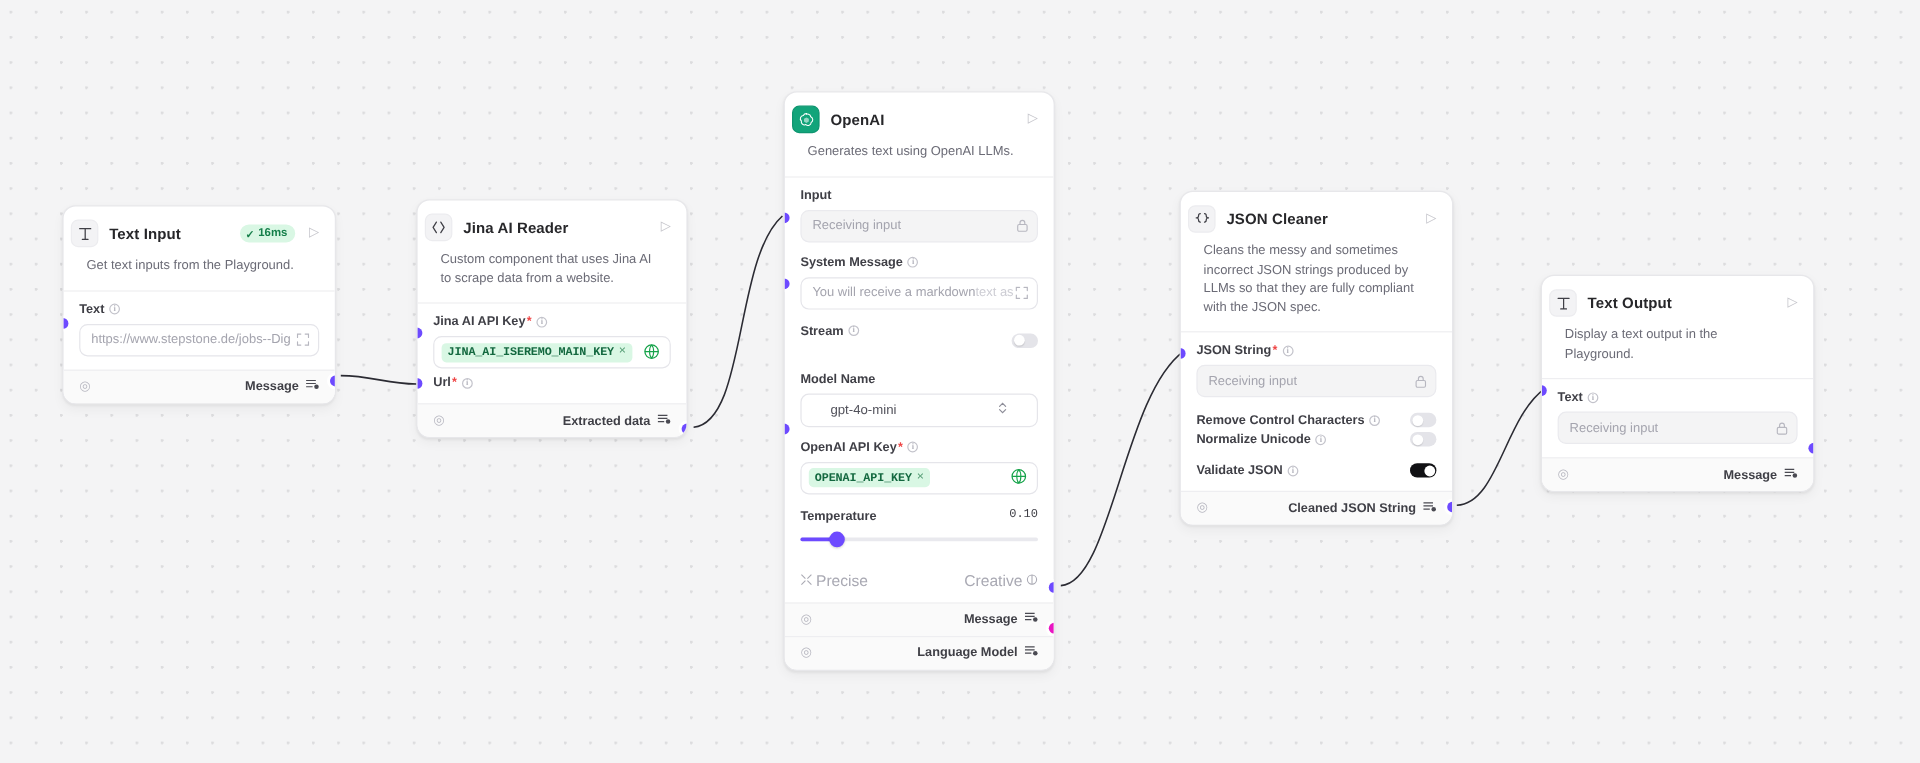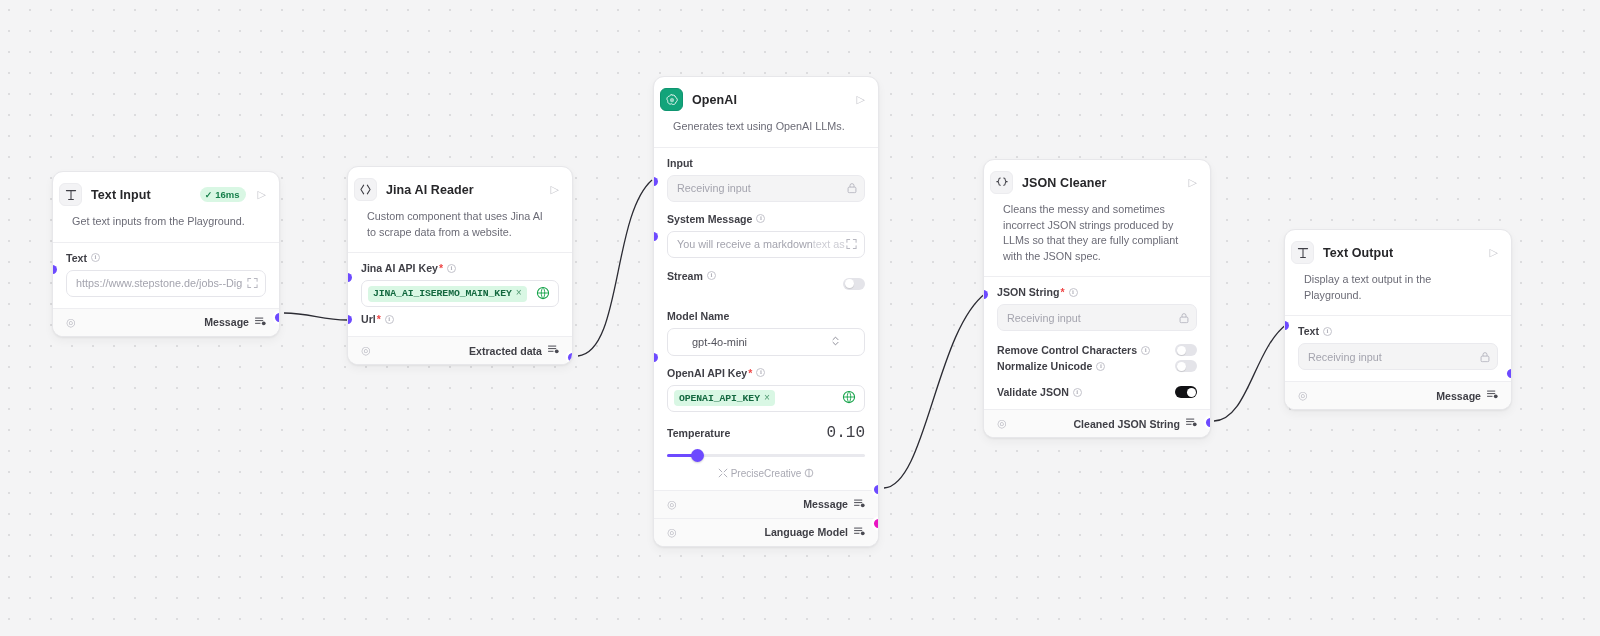--- a/index.html
+++ b/index.html
@@ -121,27 +121,27 @@
   }
   .sfill {
     position: absolute; top: 5px; left: 0; height: 3.5px;
     border-radius: 3px; background: #6d4aff;
   }
   .sthumb {
     position: absolute; top: 0; width: 13px; height: 13px; border-radius: 50%;
     background: #6d4aff; box-shadow: 0 1px 2px rgba(0,0,0,.18);
   }
   .sends {
-    display: flex; align-items: center; justify-content: center;
-    margin-top: 6px; font-size: 10px; color: #a9a9b3;
+    display: flex; align-items: center; justify-content: space-between;
+    margin-top: 20px; font-size: 13px; color: #a9a9b3;
   }
   .sends span { display: inline-flex; align-items: center; gap: 3px; }
   .tempval {
     font-family: "Liberation Mono", monospace;
-    font-size: 16px; color: #3f3f46; font-weight: 400;
+    font-size: 10px; color: #3f3f46; font-weight: 400;
   }
 
   .outrow {
     height: 28px; padding: 0 13px;
     display: flex; align-items: center; justify-content: space-between;
     background: #fafafa; border-top: 1px solid #eeeef1;
   }
   .eye { color: #b9b9c2; font-size: 11px; line-height: 1; }
   .outname {
     display: flex; align-items: center; gap: 6px;

